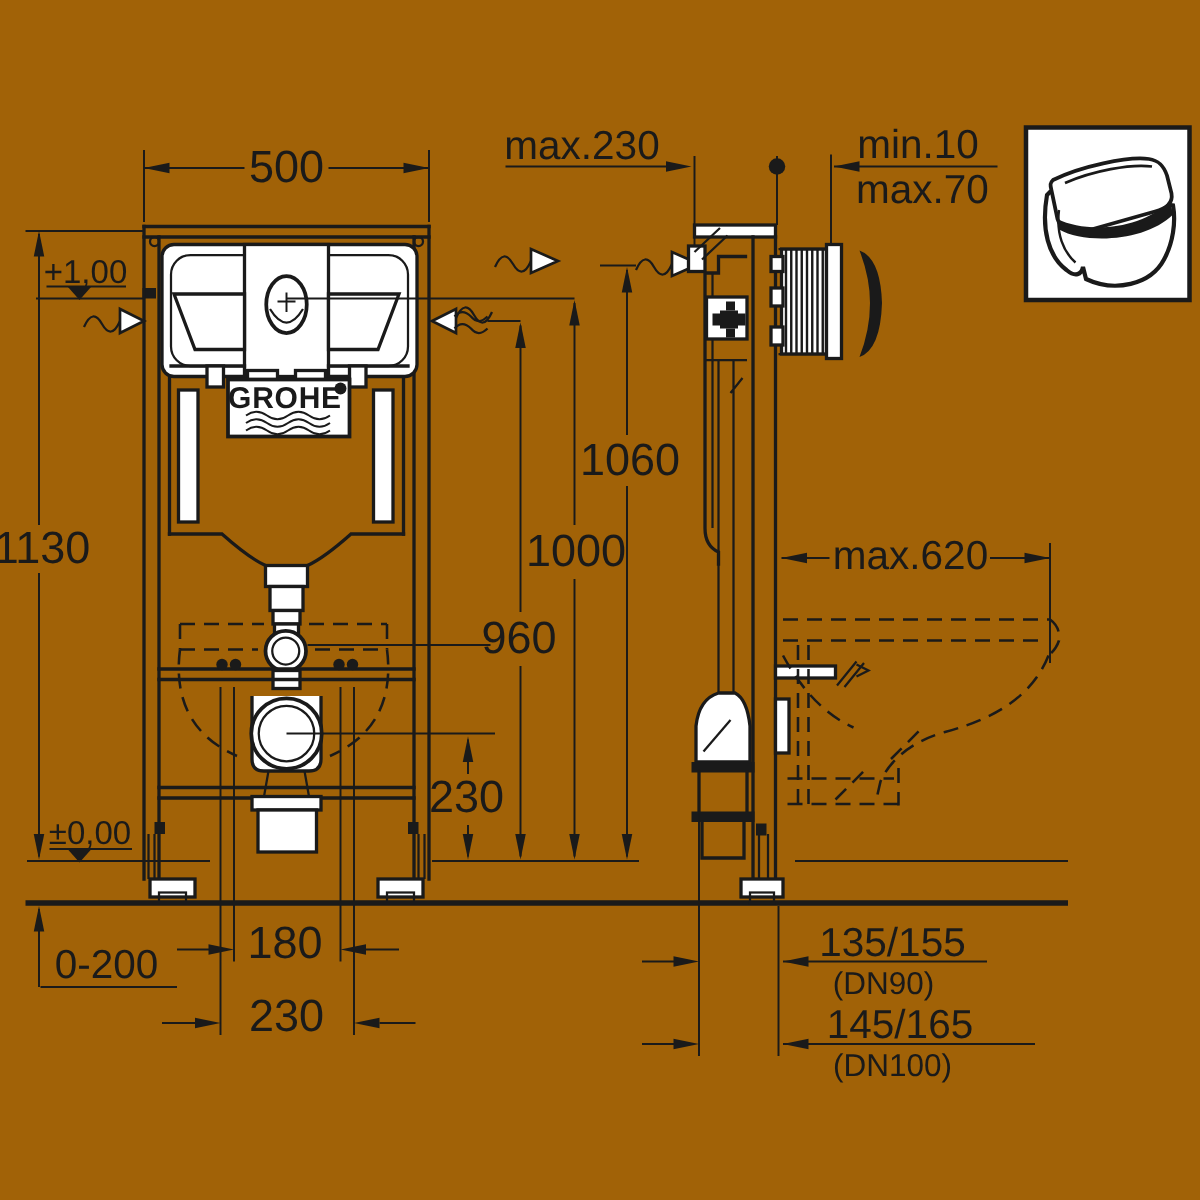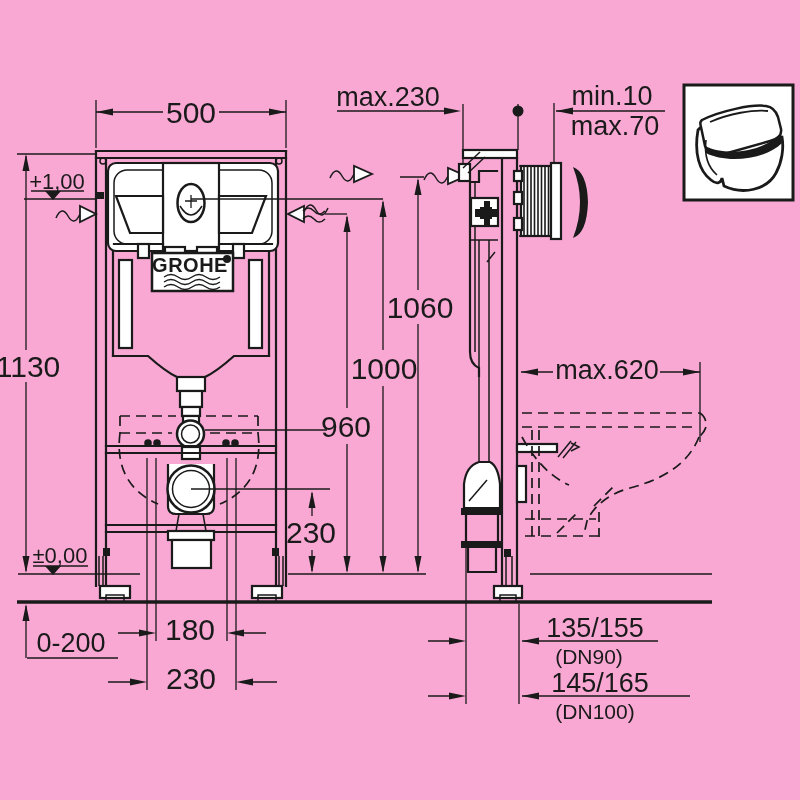--- a/index.html
+++ b/index.html
@@ -1,16 +1,16 @@
 <!DOCTYPE html>
 <html><head>
 <meta charset="utf-8">
 <style>
   html,body{margin:0;padding:0;background:#fff;}
-  #stage{width:800px;height:800px;position:relative;background:#f9a8d4;}
+  #stage{width:800px;height:800px;position:relative;background:#a16207;}
   svg{display:block;}
   .ln{stroke:#1a1a1a;stroke-width:2.2;fill:none;stroke-linecap:square;}
   .ln15{stroke:#1a1a1a;stroke-width:1.5;fill:none;}
   .thin{stroke:#1a1a1a;stroke-width:1.3;fill:none;}
   .thick{stroke:#1a1a1a;stroke-width:3.6;fill:none;}
   .wfill{fill:#fff;stroke:#1a1a1a;stroke-width:2.2;}
   .wfill25{fill:#fff;stroke:#1a1a1a;stroke-width:2.5;}
   .blk{fill:#1a1a1a;stroke:none;}
   .dash{stroke:#1a1a1a;stroke-width:1.7;fill:none;stroke-dasharray:10 6;}
   .hatch{stroke:#1a1a1a;stroke-width:1.6;}

